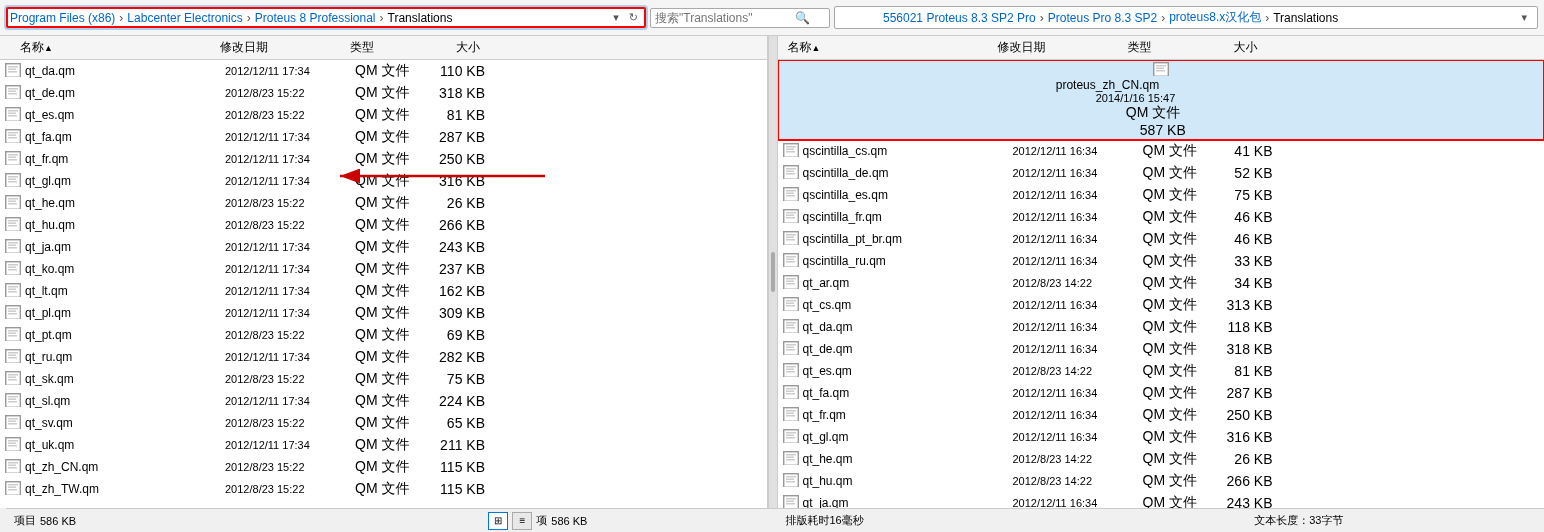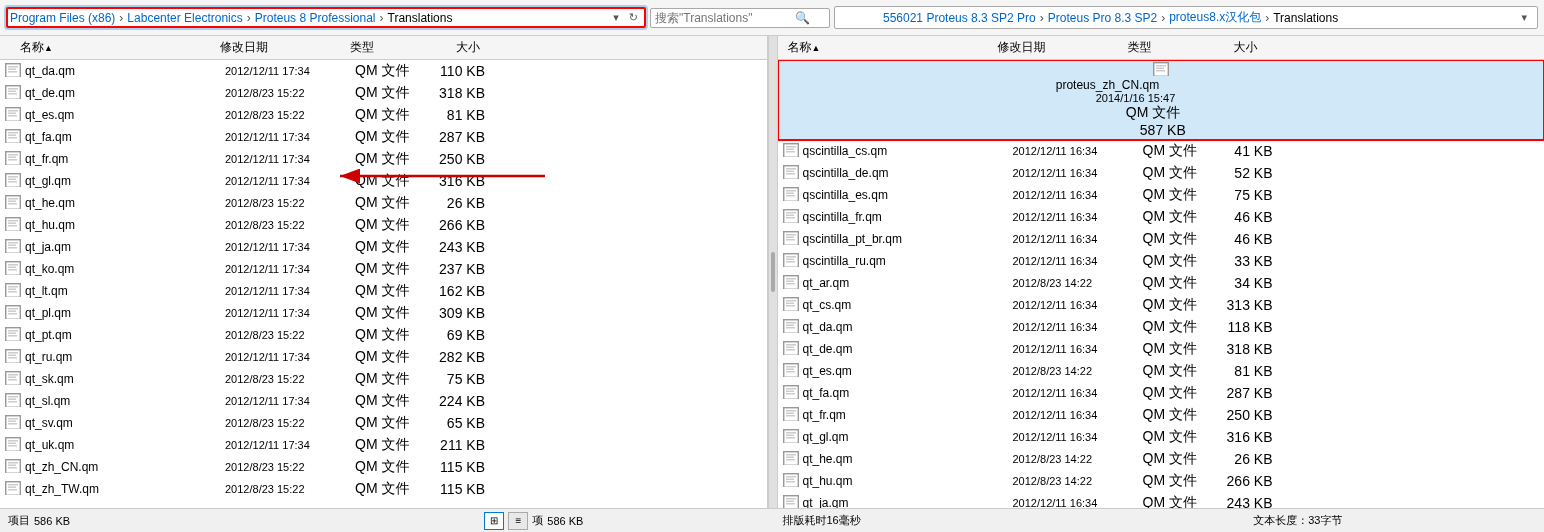--- a/index.html
+++ b/index.html
@@ -202,20 +202,21 @@
     
     .status-bar {
       display: flex;
       align-items: center;
       background: #f0f0f0;
       border-top: 1px solid #ccc;
       padding: 2px 8px;
       font-size: 11px;
       height: 24px;
       gap: 0;
+      margin-left: 6px;
     }
 
     .status-left {
       flex: 1;
       display: flex;
       align-items: center;
       gap: 4px;
     }
 
     .status-center {

